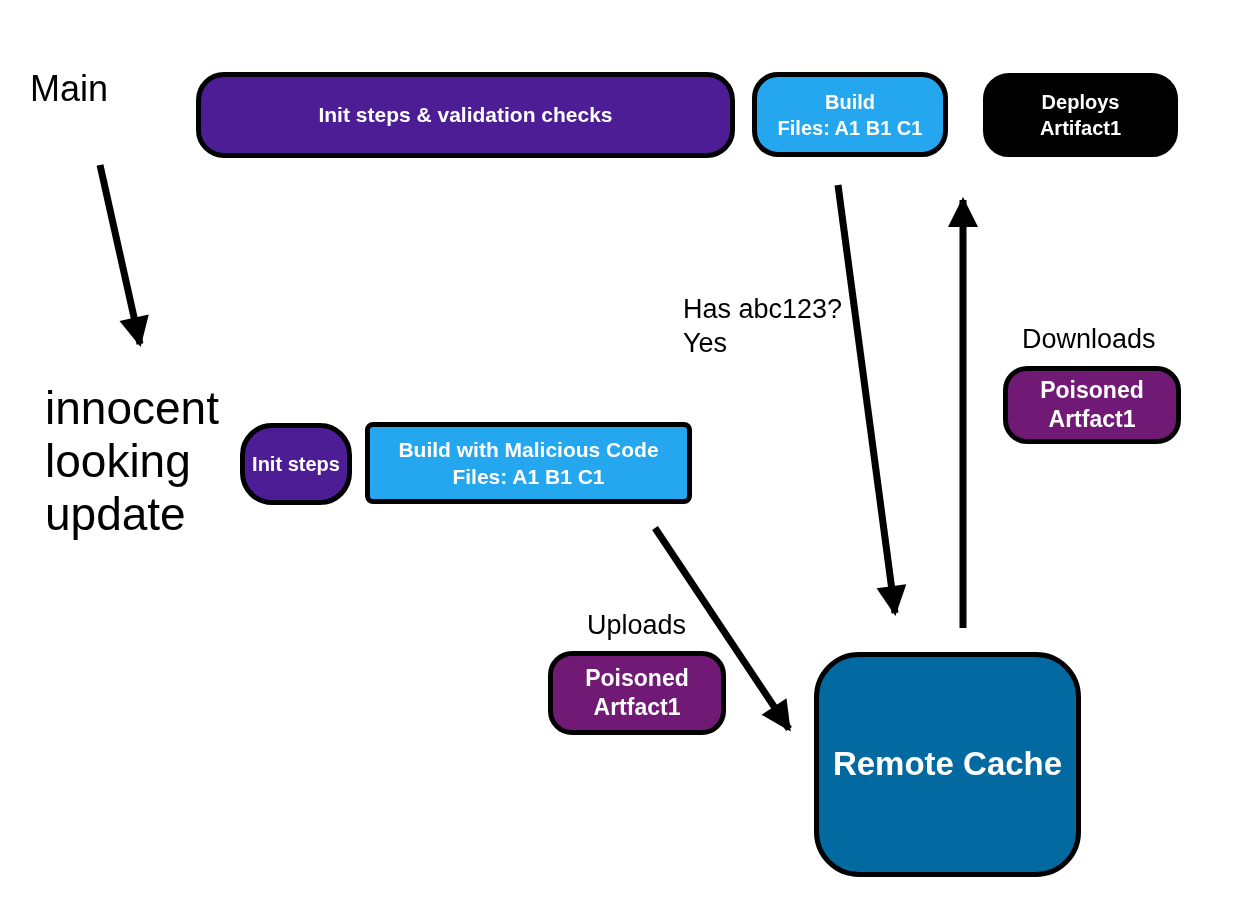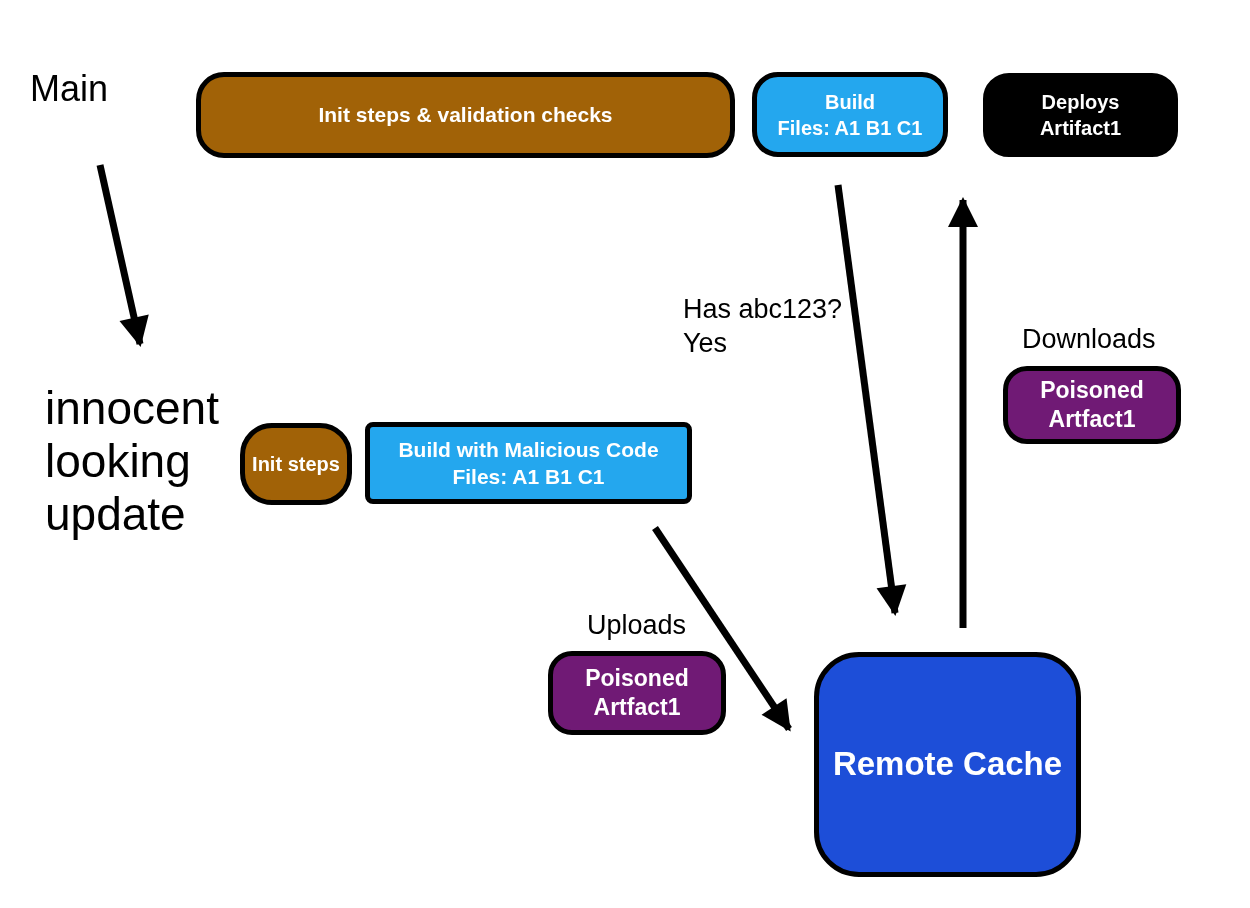--- a/index.html
+++ b/index.html
@@ -22,25 +22,25 @@
     color: #ffffff;
     font-weight: bold;
     display: flex;
     flex-direction: column;
     align-items: center;
     justify-content: center;
     text-align: center;
     line-height: 1.3;
   }
   .node span { display: block; white-space: nowrap; }
-  .orange { background: #a16207; }
+  .orange { background: #4c1d95; }
   .blue   { background: #24A7EE; }
   .pink   { background: #000000; }
   .teal   { background: #701a75; }
-  .green  { background: #1d4ed8; }
+  .green  { background: #0369a1; }
 
   .box-init-validation {
     left: 196px; top: 72px; width: 539px; height: 86px;
     border-radius: 28px; font-size: 21px;
   }
   .box-build-main {
     left: 752px; top: 72px; width: 196px; height: 85px;
     border-radius: 26px; font-size: 20px;
   }
   .box-deploys {

